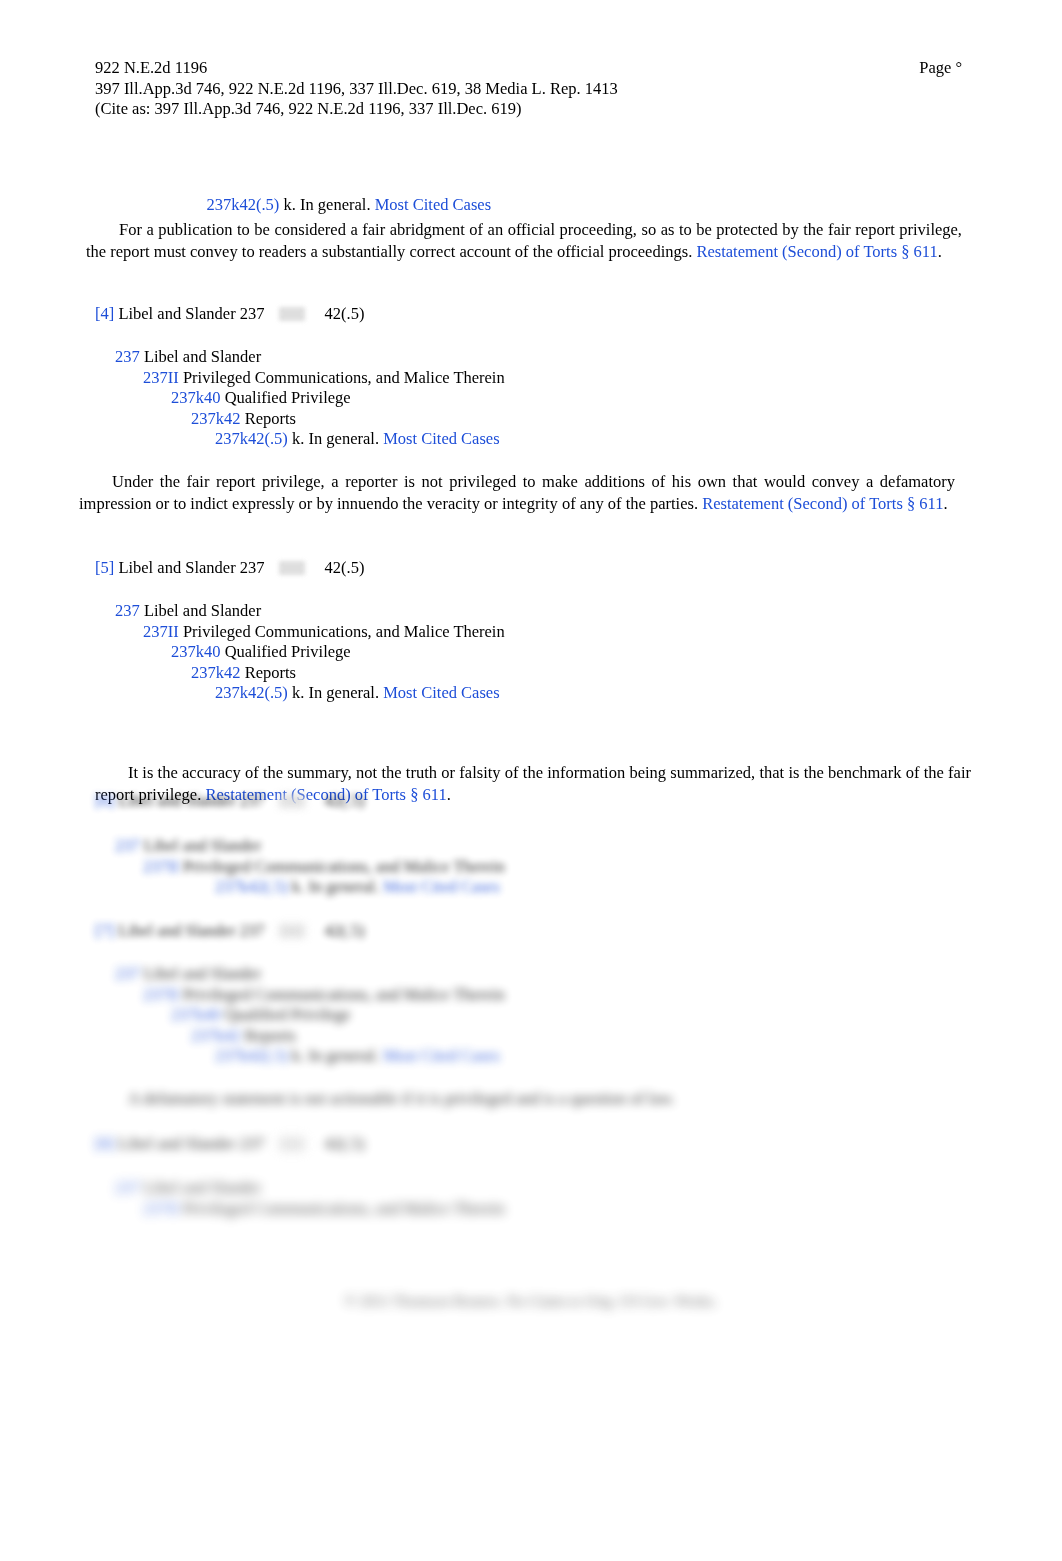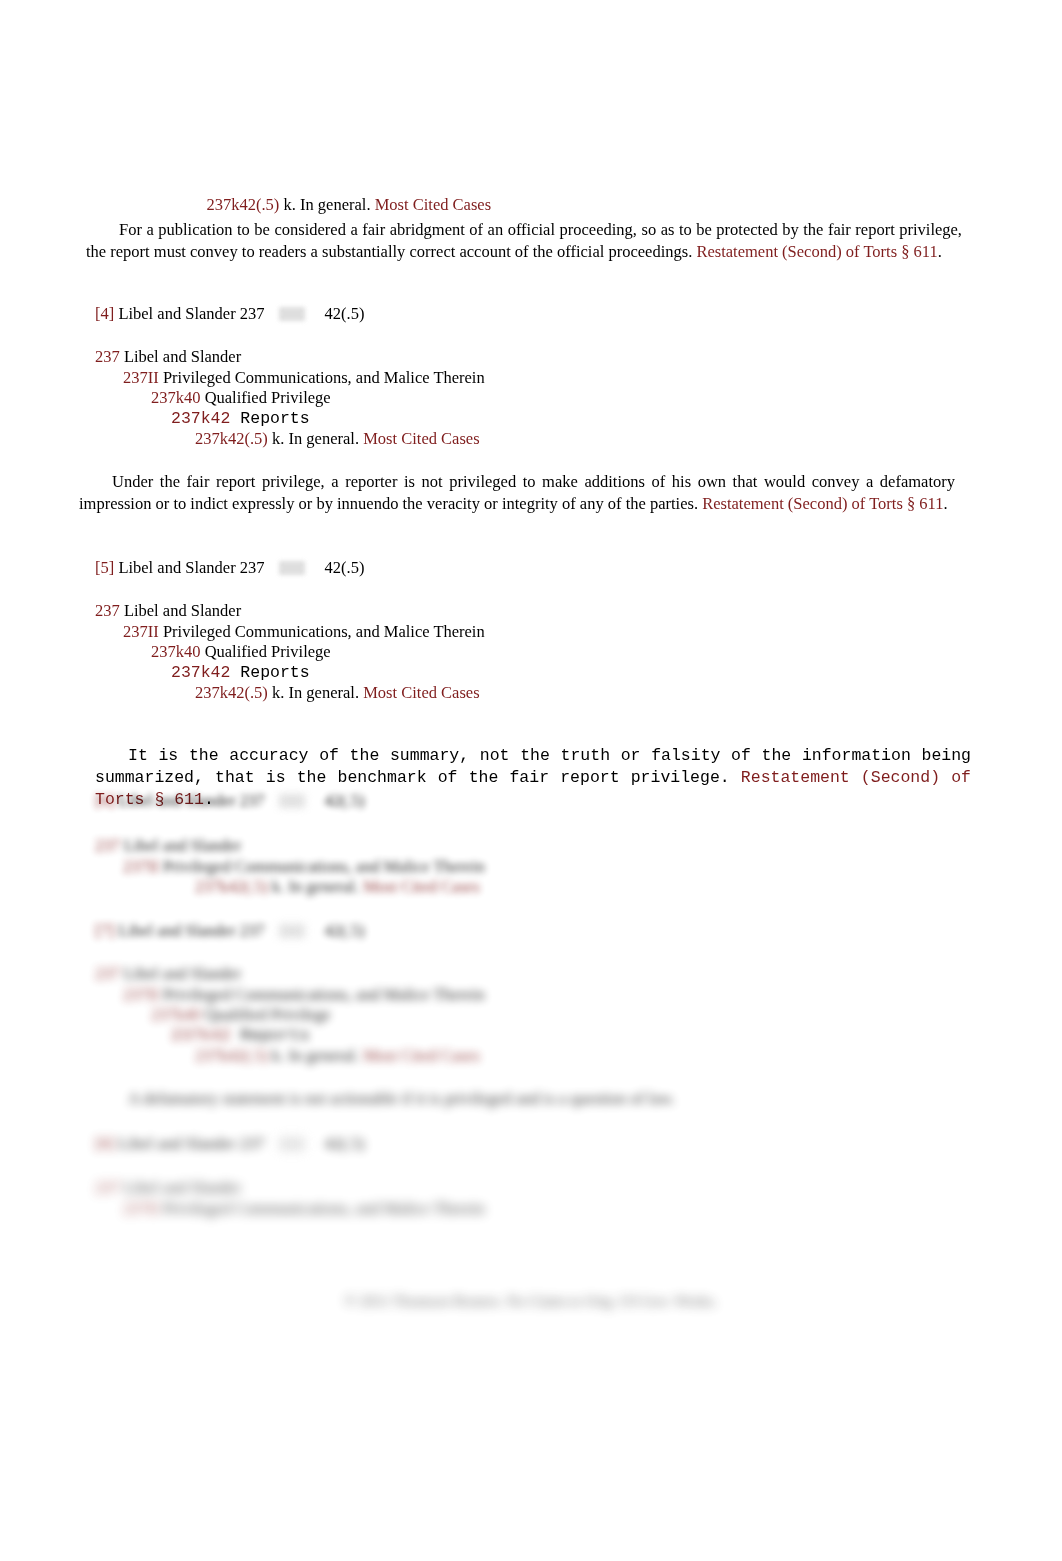--- a/index.html
+++ b/index.html
@@ -39,21 +39,21 @@
   .page-no { white-space: pre; padding-right: 8px; }
 
   
   .block { position: absolute; }
 
   .topic-line {
     font-size: 16.5px;
     line-height: 20.5px;
     white-space: pre;
   }
-  .lnk { color: #7f1d1d; }
+  .lnk { color: #1d4ed8; }
 
   
   .headnote-title {
     font-size: 16.5px;
     line-height: 20.5px;
     display: flex;
     align-items: center;
     white-space: pre;
   }
   .key-placeholder {
@@ -61,26 +61,26 @@
     width: 26px;
     height: 14px;
     margin: 0 20px 0 14px;
     background: #d9d9d9;
     filter: blur(2.2px);
     opacity: .85;
     border-radius: 1px;
   }
 
   
-  .hier { font-size: 16.5px; line-height: 20.5px; }
+  .hier { font-size: 16.5px; line-height: 20.5px; margin-left: 20px; }
   .hier div { white-space: pre; }
   .h0 { padding-left: 0px; }
   .h1 { padding-left: 28px; }
   .h2 { padding-left: 56px; }
-  .h3 { padding-left: 76px; font-family: Liberation Mono, monospace; }
+  .h3 { padding-left: 76px; }
   .h4 { padding-left: 100px; }
 
   
   .para {
     font-size: 16.5px;
     line-height: 21.8px;
     text-align: justify;
     text-indent: 33px;
     width: 876px;
   }
@@ -100,20 +100,28 @@
     font-size: 15px;
     line-height: 19px;
     color: #2b2b2b;
   }
 </style>
 </head>
 <body>
 
 <div class="page">
 
+  <div class="header">
+    <div class="header-row1">
+      <span class="header-line">922 N.E.2d 1196</span>
+      <span class="page-no">Page °</span>
+    </div>
+    <div class="header-line">397 Ill.App.3d 746, 922 N.E.2d 1196, 337 Ill.Dec. 619, 38 Media L. Rep. 1413</div>
+    <div class="header-line">(Cite as: 397 Ill.App.3d 746, 922 N.E.2d 1196, 337 Ill.Dec. 619)</div>
+  </div>
 
   <div class="block topic-line" style="left:190px; top:174px;">
     <span class="lnk">237k42(.5)</span><span> k. In general. </span><span class="lnk">Most Cited Cases</span>
   </div>
 
   <div class="block para" style="left:86px; top:219px;">
     <span>For a publication to be considered a fair abridgment of an official proceeding, so as to be protected by the fair report privilege, the report must convey to readers a substantially correct account of the official proceedings. </span><span class="lnk">Restatement (Second) of Torts § 611</span><span>.</span>
   </div>
 
   <div class="block headnote-title" style="left:95px; top:304px;">
@@ -141,21 +149,21 @@
   </div>
 
   <div class="block hier" style="left:95px; top:601px;">
     <div class="h0"><span class="lnk">237</span><span> Libel and Slander</span></div>
     <div class="h1"><span class="lnk">237II</span><span> Privileged Communications, and Malice Therein</span></div>
     <div class="h2"><span class="lnk">237k40</span><span> Qualified Privilege</span></div>
     <div class="h3"><span class="lnk">237k42</span><span> Reports</span></div>
     <div class="h4"><span class="lnk">237k42(.5)</span><span> k. In general. </span><span class="lnk">Most Cited Cases</span></div>
   </div>
 
-  <div class="block para" style="left:95px; top:745px;font-family:Liberation Mono, monospace;">
+  <div class="block para" style="left:95px; top:762px;">
     <span>It is the accuracy of the summary, not the truth or falsity of the information being summarized, that is the benchmark of the fair report privilege. </span><span class="lnk">Restatement (Second) of Torts § 611</span><span>.</span>
   </div>
 
   <div class="block headnote-title b3" style="left:95px; top:791px;">
     <span class="lnk">[6]</span><span> Libel and Slander 237</span>
     <span class="key-placeholder"></span>
     <span>42(.5)</span>
   </div>
 
   <div class="block hier b4" style="left:95px; top:836px;">

